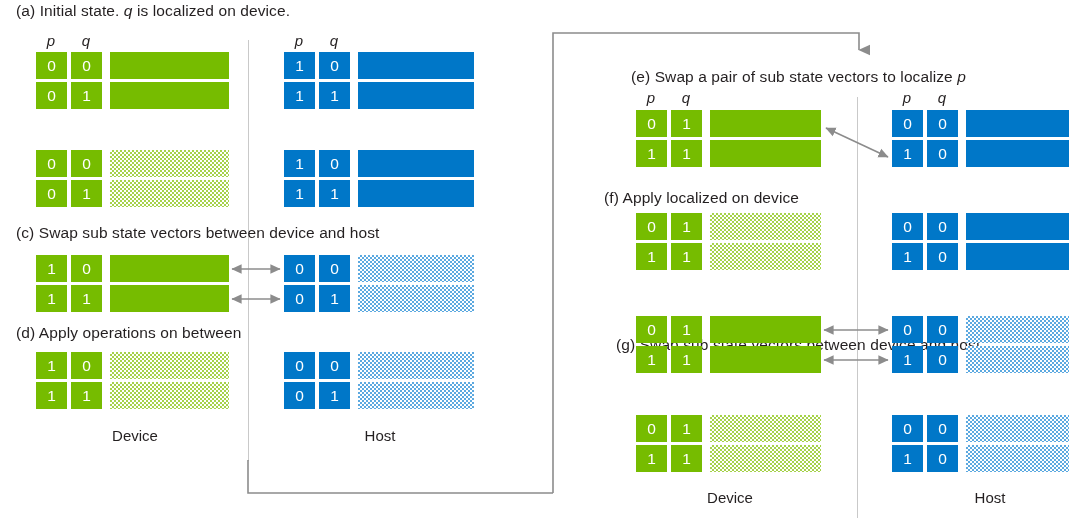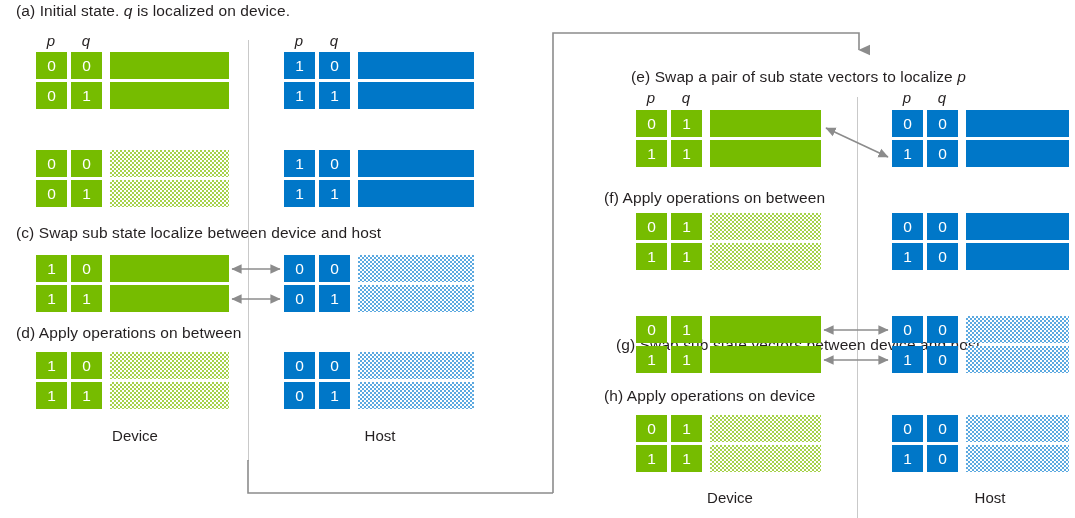--- a/index.html
+++ b/index.html
@@ -153,21 +153,21 @@
     <div class="cell b-solid" style="left:35px;">0</div>
     <div class="bar b-solid" style="left:74px; width:116px;"></div>
   </div>
   <div class="row" style="left:284px; top:180px; width:190px;">
     <div class="cell b-solid" style="left:0;">1</div>
     <div class="cell b-solid" style="left:35px;">1</div>
     <div class="bar b-solid" style="left:74px; width:116px;"></div>
   </div>
 
   <div class="abs caption" style="left:16px; top:224px;">
-    <span>(c) Swap sub state localize between device and host</span>
+    <span>(c) Swap sub state vectors between device and host</span>
   </div>
   <div class="row" style="left:36px; top:255px; width:193px;">
     <div class="cell g-solid" style="left:0;">1</div>
     <div class="cell g-solid" style="left:35px;">0</div>
     <div class="bar g-solid" style="left:74px; width:119px;"></div>
   </div>
   <div class="row" style="left:36px; top:285px; width:193px;">
     <div class="cell g-solid" style="left:0;">1</div>
     <div class="cell g-solid" style="left:35px;">1</div>
     <div class="bar g-solid" style="left:74px; width:119px;"></div>
@@ -233,21 +233,21 @@
     <div class="cell b-solid" style="left:35px;">0</div>
     <div class="bar b-solid" style="left:74px; width:103px;"></div>
   </div>
   <div class="row" style="left:892px; top:140px; width:177px;">
     <div class="cell b-solid" style="left:0;">1</div>
     <div class="cell b-solid" style="left:35px;">0</div>
     <div class="bar b-solid" style="left:74px; width:103px;"></div>
   </div>
 
   <div class="abs caption" style="left:604px; top:189px;">
-    <span>(f) Apply operations on between</span>
+    <span>(f) Apply localized on device</span>
   </div>
   <div class="row" style="left:636px; top:213px; width:185px;">
     <div class="cell g-solid" style="left:0;">0</div>
     <div class="cell g-solid" style="left:35px;">1</div>
     <div class="bar g-dot" style="left:74px; width:111px;"></div>
   </div>
   <div class="row" style="left:636px; top:243px; width:185px;">
     <div class="cell g-solid" style="left:0;">1</div>
     <div class="cell g-solid" style="left:35px;">1</div>
     <div class="bar g-dot" style="left:74px; width:111px;"></div>
@@ -280,23 +280,20 @@
     <div class="cell b-solid" style="left:0;">0</div>
     <div class="cell b-solid" style="left:35px;">0</div>
     <div class="bar b-dot" style="left:74px; width:103px;"></div>
   </div>
   <div class="row" style="left:892px; top:346px; width:177px;">
     <div class="cell b-solid" style="left:0;">1</div>
     <div class="cell b-solid" style="left:35px;">0</div>
     <div class="bar b-dot" style="left:74px; width:103px;"></div>
   </div>
 
-  <div class="abs caption" style="left:604px; top:387px;">
-    <span>(h) Apply operations on device</span>
-  </div>
   <div class="row" style="left:636px; top:415px; width:185px;">
     <div class="cell g-solid" style="left:0;">0</div>
     <div class="cell g-solid" style="left:35px;">1</div>
     <div class="bar g-dot" style="left:74px; width:111px;"></div>
   </div>
   <div class="row" style="left:636px; top:445px; width:185px;">
     <div class="cell g-solid" style="left:0;">1</div>
     <div class="cell g-solid" style="left:35px;">1</div>
     <div class="bar g-dot" style="left:74px; width:111px;"></div>
   </div>

